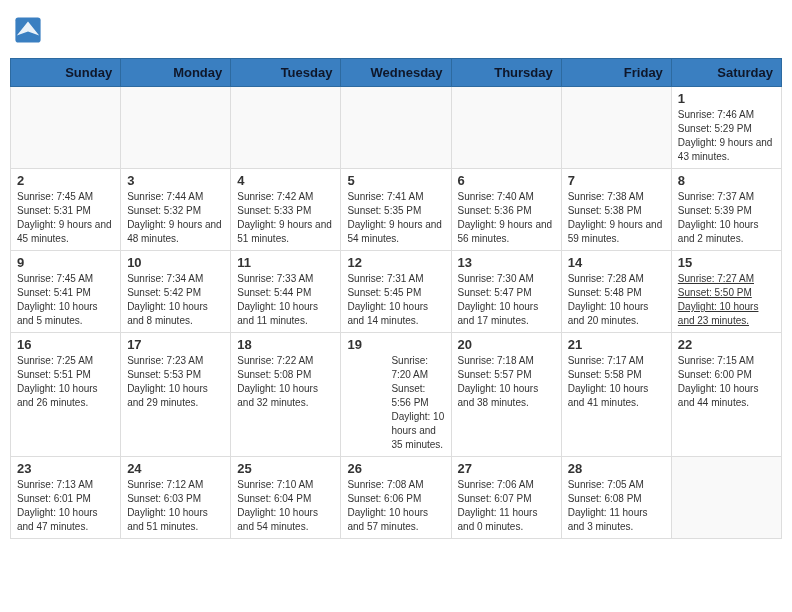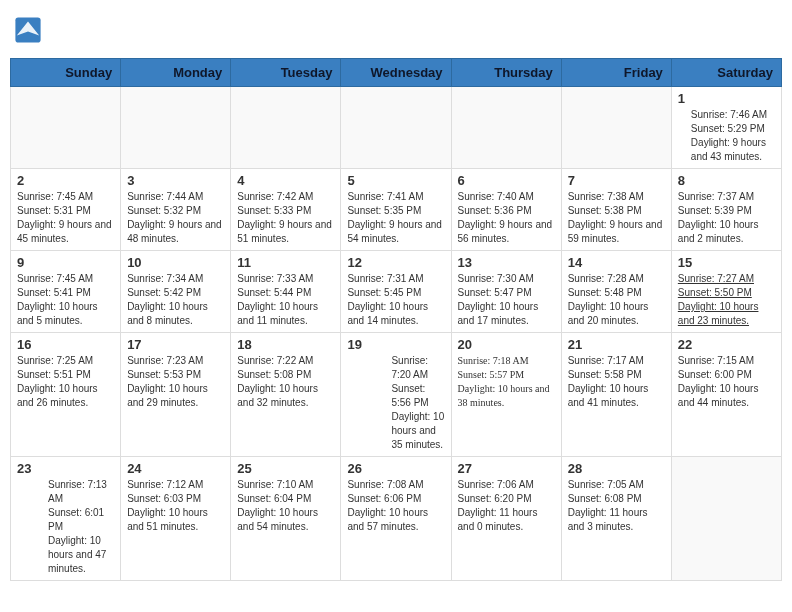--- a/index.html
+++ b/index.html
@@ -127,21 +127,21 @@
   <tbody id="calendar-body">
   <tr>
         <td class="empty"></td>
         <td class="empty"></td>
         <td class="empty"></td>
         <td class="empty"></td>
         <td class="empty"></td>
         <td class="empty"></td>
         <td>
           <span class="day-num">1</span>
-          <div class="day-info" style="white-space: pre-line; margin-left: 13px;">Sunrise: 7:46 AM
+          <div class="day-info" style="white-space: pre-line;">Sunrise: 7:46 AM
 Sunset: 5:29 PM
 Daylight: 9 hours and 43 minutes.</div>
         </td>
       </tr>
       <tr>
         <td>
           <span class="day-num">2</span>
           <div class="day-info" style="white-space: pre-line;">Sunrise: 7:45 AM
 Sunset: 5:31 PM
 Daylight: 9 hours and 45 minutes.</div>
@@ -247,41 +247,41 @@
 Daylight: 10 hours and 32 minutes.</div>
         </td>
         <td>
           <span class="day-num">19</span>
           <div class="day-info" style="white-space: pre-line; margin-left: 44px;">Sunrise: 7:20 AM
 Sunset: 5:56 PM
 Daylight: 10 hours and 35 minutes.</div>
         </td>
         <td>
           <span class="day-num">20</span>
-          <div class="day-info" style="white-space: pre-line; font-family: Liberation Serif, serif;">Sunrise: 7:18 AM
+          <div class="day-info" style="white-space: pre-line;">Sunrise: 7:18 AM
 Sunset: 5:57 PM
 Daylight: 10 hours and 38 minutes.</div>
         </td>
         <td>
           <span class="day-num">21</span>
           <div class="day-info" style="white-space: pre-line;">Sunrise: 7:17 AM
 Sunset: 5:58 PM
 Daylight: 10 hours and 41 minutes.</div>
         </td>
         <td>
           <span class="day-num">22</span>
           <div class="day-info" style="white-space: pre-line;">Sunrise: 7:15 AM
 Sunset: 6:00 PM
 Daylight: 10 hours and 44 minutes.</div>
         </td>
       </tr>
       <tr>
         <td>
           <span class="day-num">23</span>
-          <div class="day-info" style="white-space: pre-line; margin-left: 31px;">Sunrise: 7:13 AM
+          <div class="day-info" style="white-space: pre-line;">Sunrise: 7:13 AM
 Sunset: 6:01 PM
 Daylight: 10 hours and 47 minutes.</div>
         </td>
         <td>
           <span class="day-num">24</span>
           <div class="day-info" style="white-space: pre-line;">Sunrise: 7:12 AM
 Sunset: 6:03 PM
 Daylight: 10 hours and 51 minutes.</div>
         </td>
         <td>
@@ -292,21 +292,21 @@
         </td>
         <td>
           <span class="day-num">26</span>
           <div class="day-info" style="white-space: pre-line;">Sunrise: 7:08 AM
 Sunset: 6:06 PM
 Daylight: 10 hours and 57 minutes.</div>
         </td>
         <td>
           <span class="day-num">27</span>
           <div class="day-info" style="white-space: pre-line;">Sunrise: 7:06 AM
-Sunset: 6:20 PM
+Sunset: 6:07 PM
 Daylight: 11 hours and 0 minutes.</div>
         </td>
         <td>
           <span class="day-num">28</span>
           <div class="day-info" style="white-space: pre-line;">Sunrise: 7:05 AM
 Sunset: 6:08 PM
 Daylight: 11 hours and 3 minutes.</div>
         </td>
         <td class="empty"></td>
       </tr>

